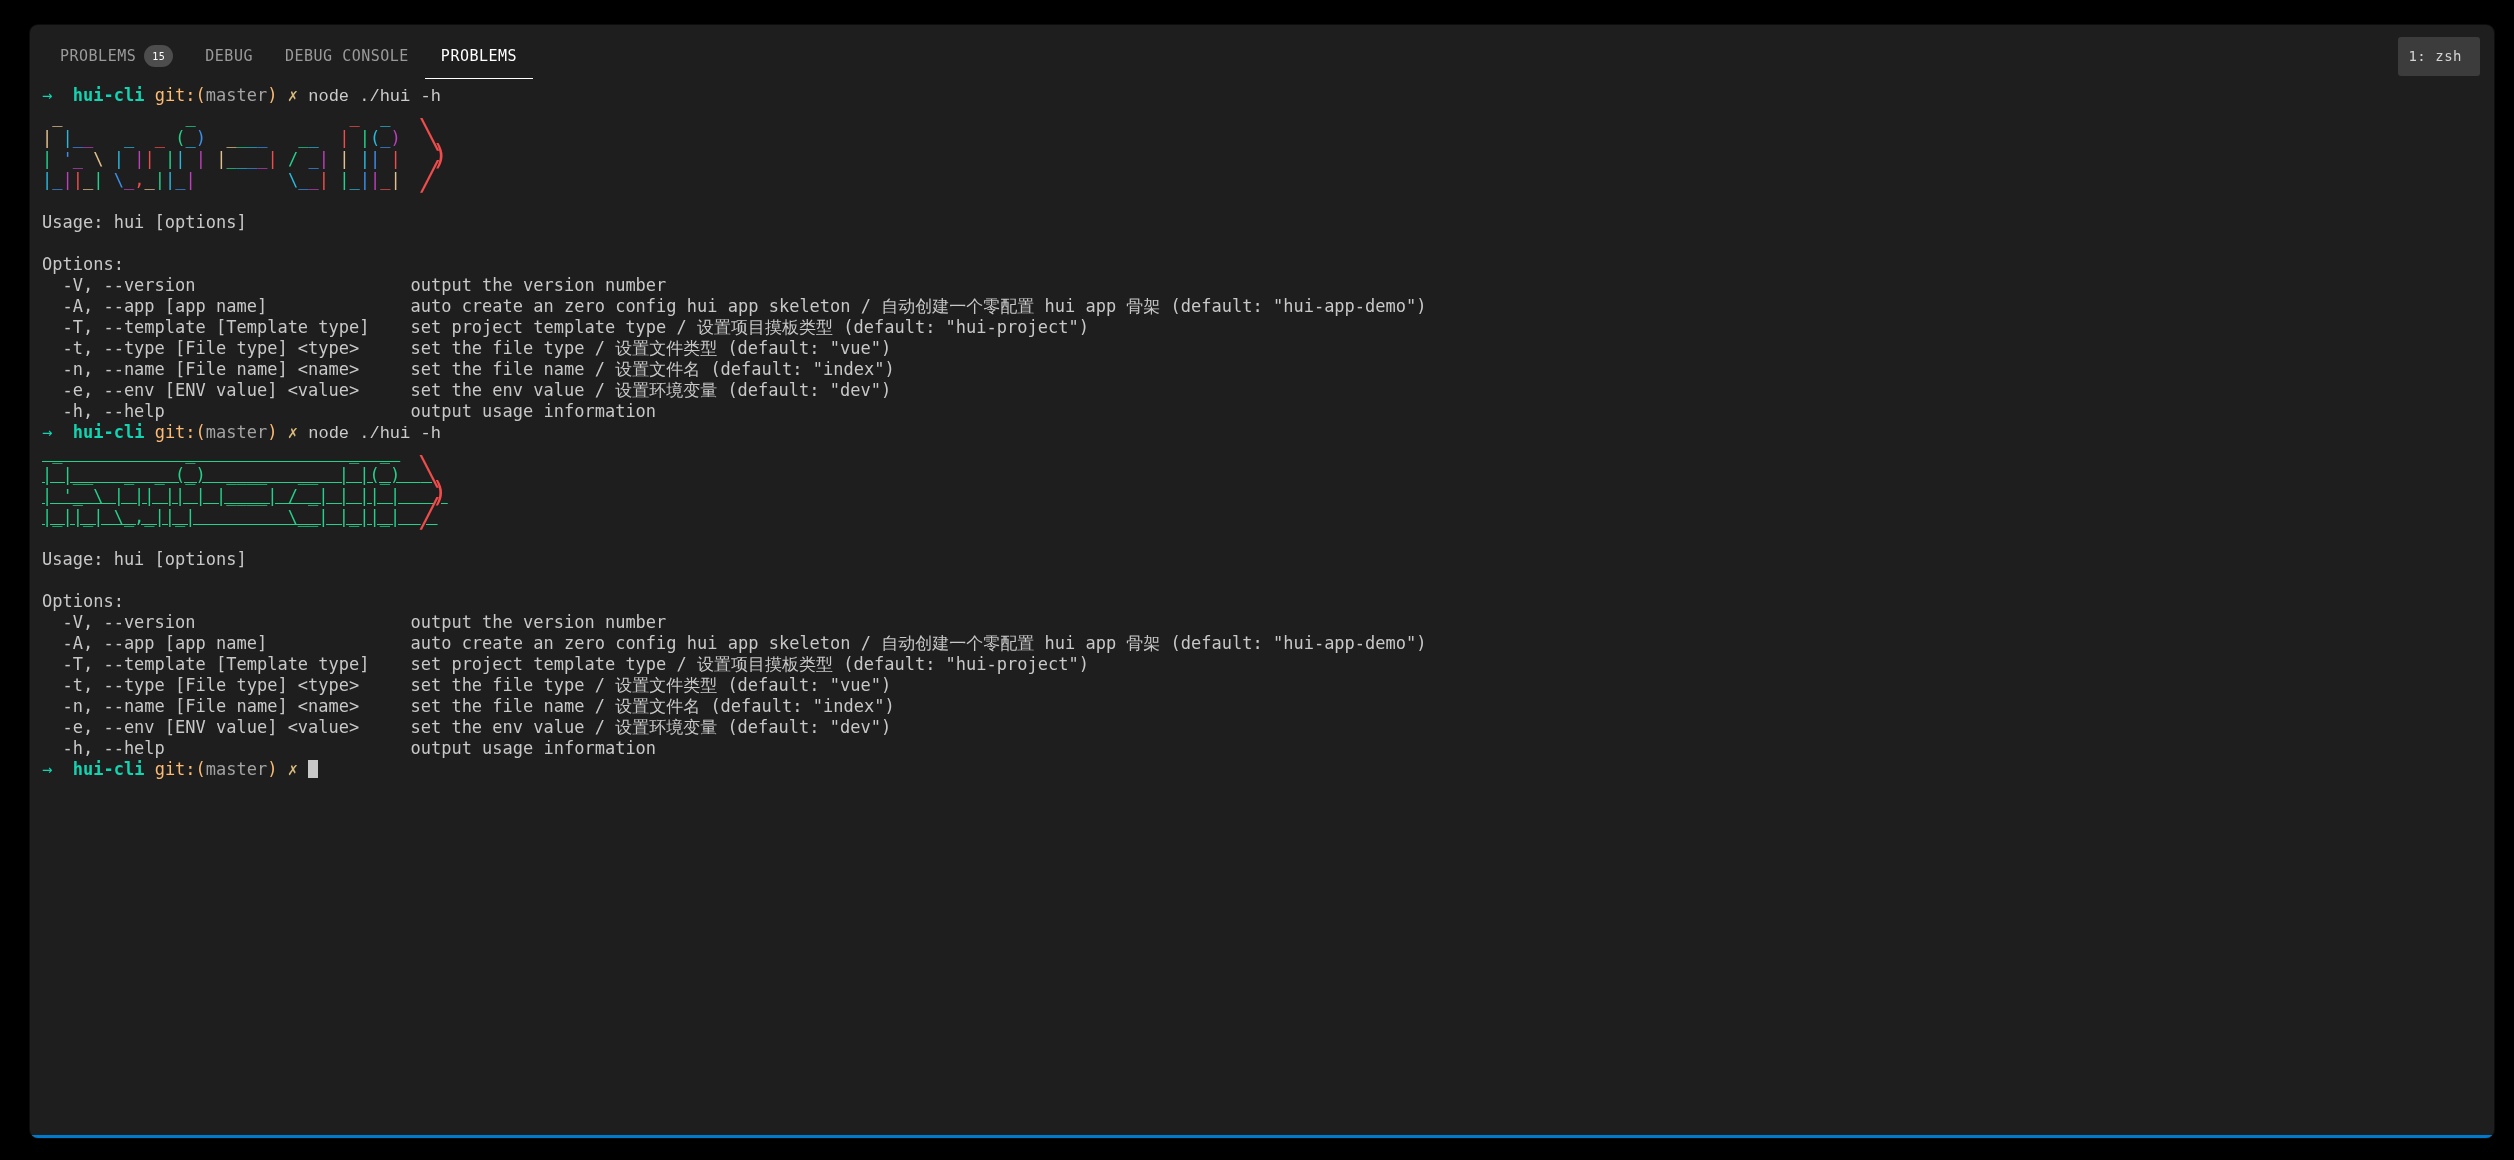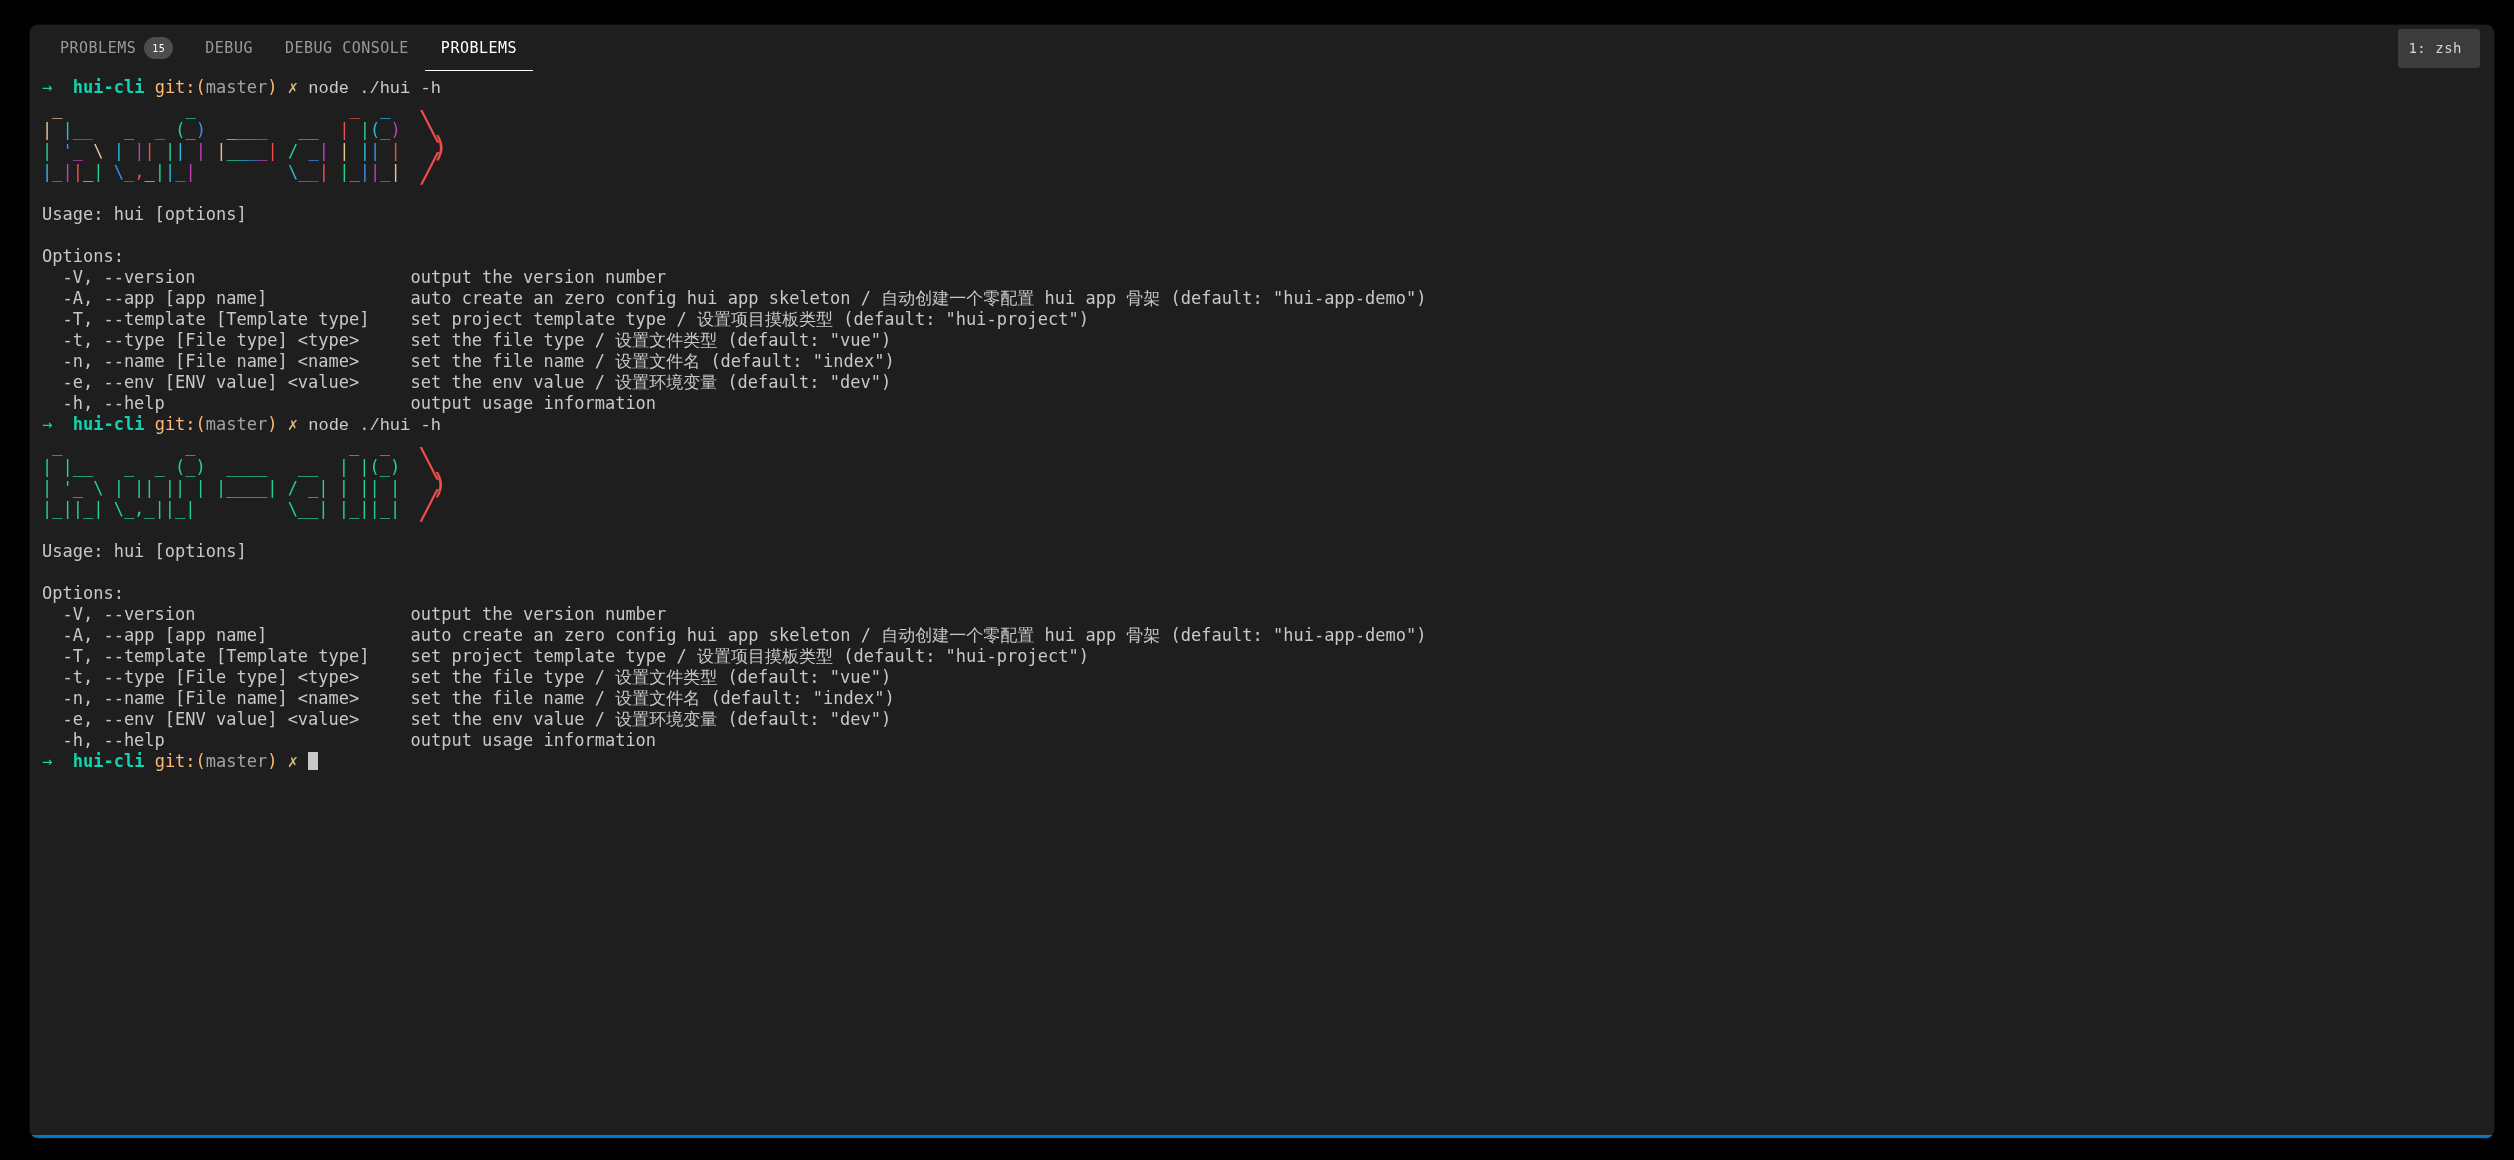--- a/index.html
+++ b/index.html
@@ -22,20 +22,21 @@
   }
   .tabs {
     display:flex;
     align-items:center;
     height:46px;
     padding:0 14px;
     color:#9a9a9a;
     font-size:15px;
     letter-spacing:0.5px;
     flex-shrink:0;
+    margin-top:8px;
   }
   .tab {
     padding:0 16px;
     height:46px;
     display:flex;
     align-items:center;
     cursor:pointer;
   }
   .tab.active {
     color:#ffffff;
@@ -83,21 +84,21 @@
   .c-plain   { color:#cccccc;font-family:Liberation Mono, monospace; }
   .cursor    { display:inline-block; width:10px; height:18px; background:#c8c8c8; vertical-align:-3px; }
   .banner-rainbow span { display:inline-block; }
   .banner-rainbow .r0 { color:#f14c4c; }
   .banner-rainbow .r1 { color:#e2c08d; }
   .banner-rainbow .r2 { color:#23d18b; }
   .banner-rainbow .r3 { color:#29b8db; }
   .banner-rainbow .r4 { color:#3b8eea; }
   .banner-rainbow .r5 { color:#bc3fbc; }
   .banner-rainbow .paren { color:#f14c4c; font-size:28px; line-height:0; }
-  .banner-green { color:#23d18b; }
+  .banner-green { color:#23d18b;text-decoration:underline; }
   .banner-green .paren { color:#f14c4c; font-size:28px; line-height:0; }
   .flag { color:#c8c8c8; }
   .accent-line { height:3px; background:#007acc; flex-shrink:0; }
 </style>
 </head>
 <body>
 
 <div class="app">
 
   <div class="tabs">

